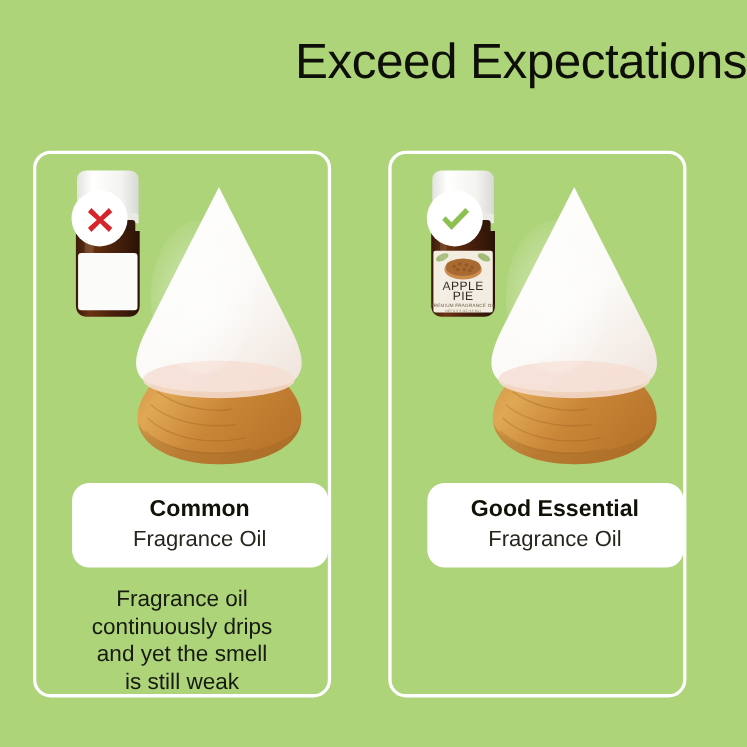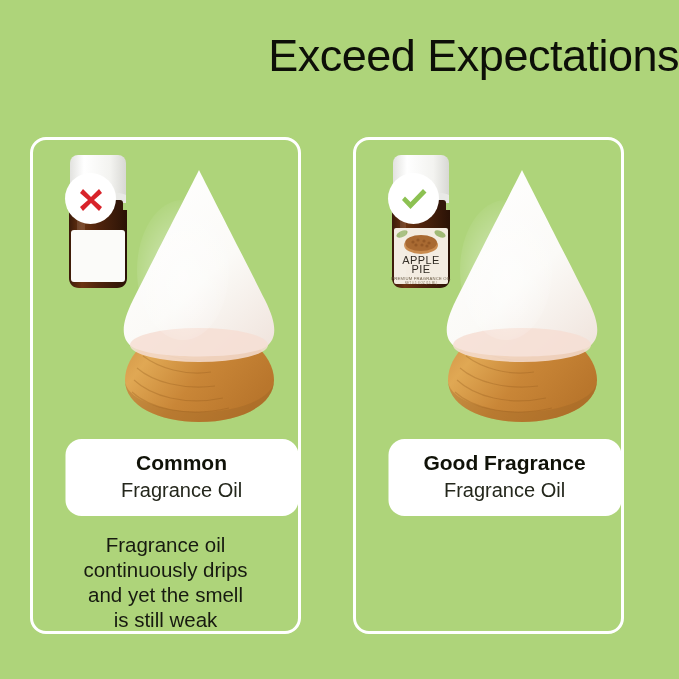--- a/index.html
+++ b/index.html
@@ -285,19 +285,19 @@
       </svg>
     </div>
 
     <div class="badge">
       <svg width="34" height="34" viewBox="0 0 34 34">
         <path d="M5 18 L8 14.5 L13.5 20 L26 7 L29.5 10.5 L13.5 27 Z" fill="#8cc152"></path>
       </svg>
     </div>
 
     <div class="pill">
-      <div class="t1">Good Fragrance</div>
+      <div class="t1">Good Essential</div>
       <div class="t2">Fragrance Oil</div>
     </div>
 
   </div>
 
 </div>
 
 </body></html>

